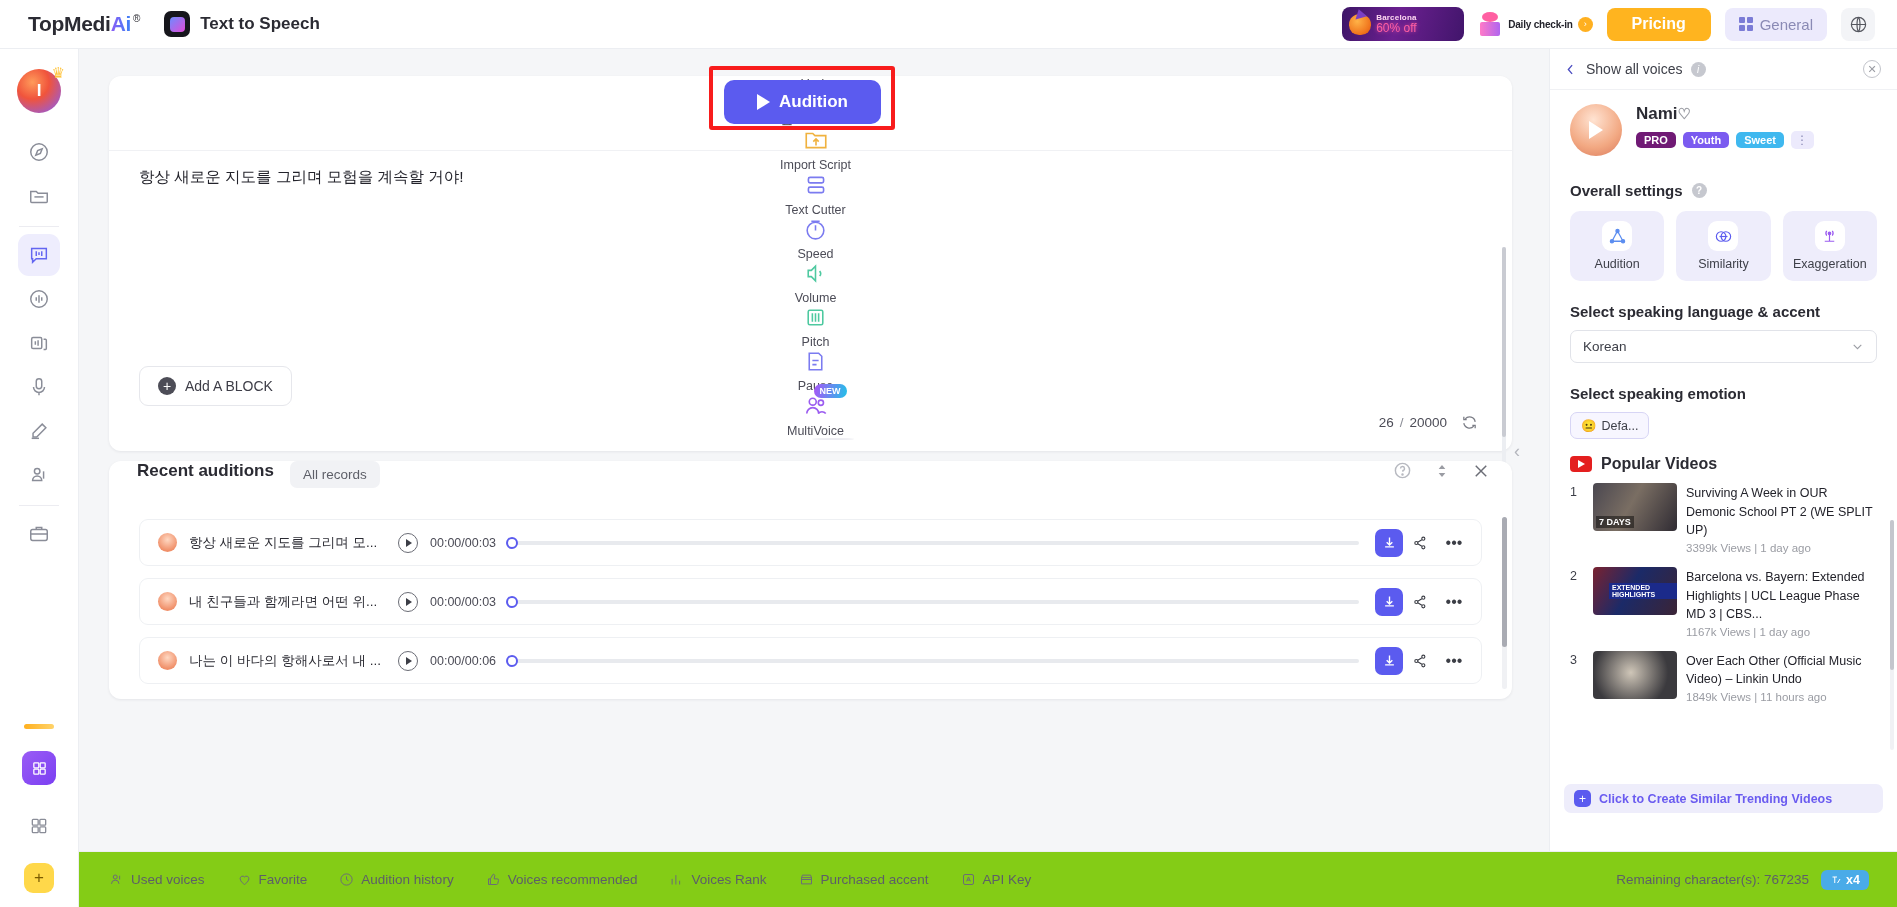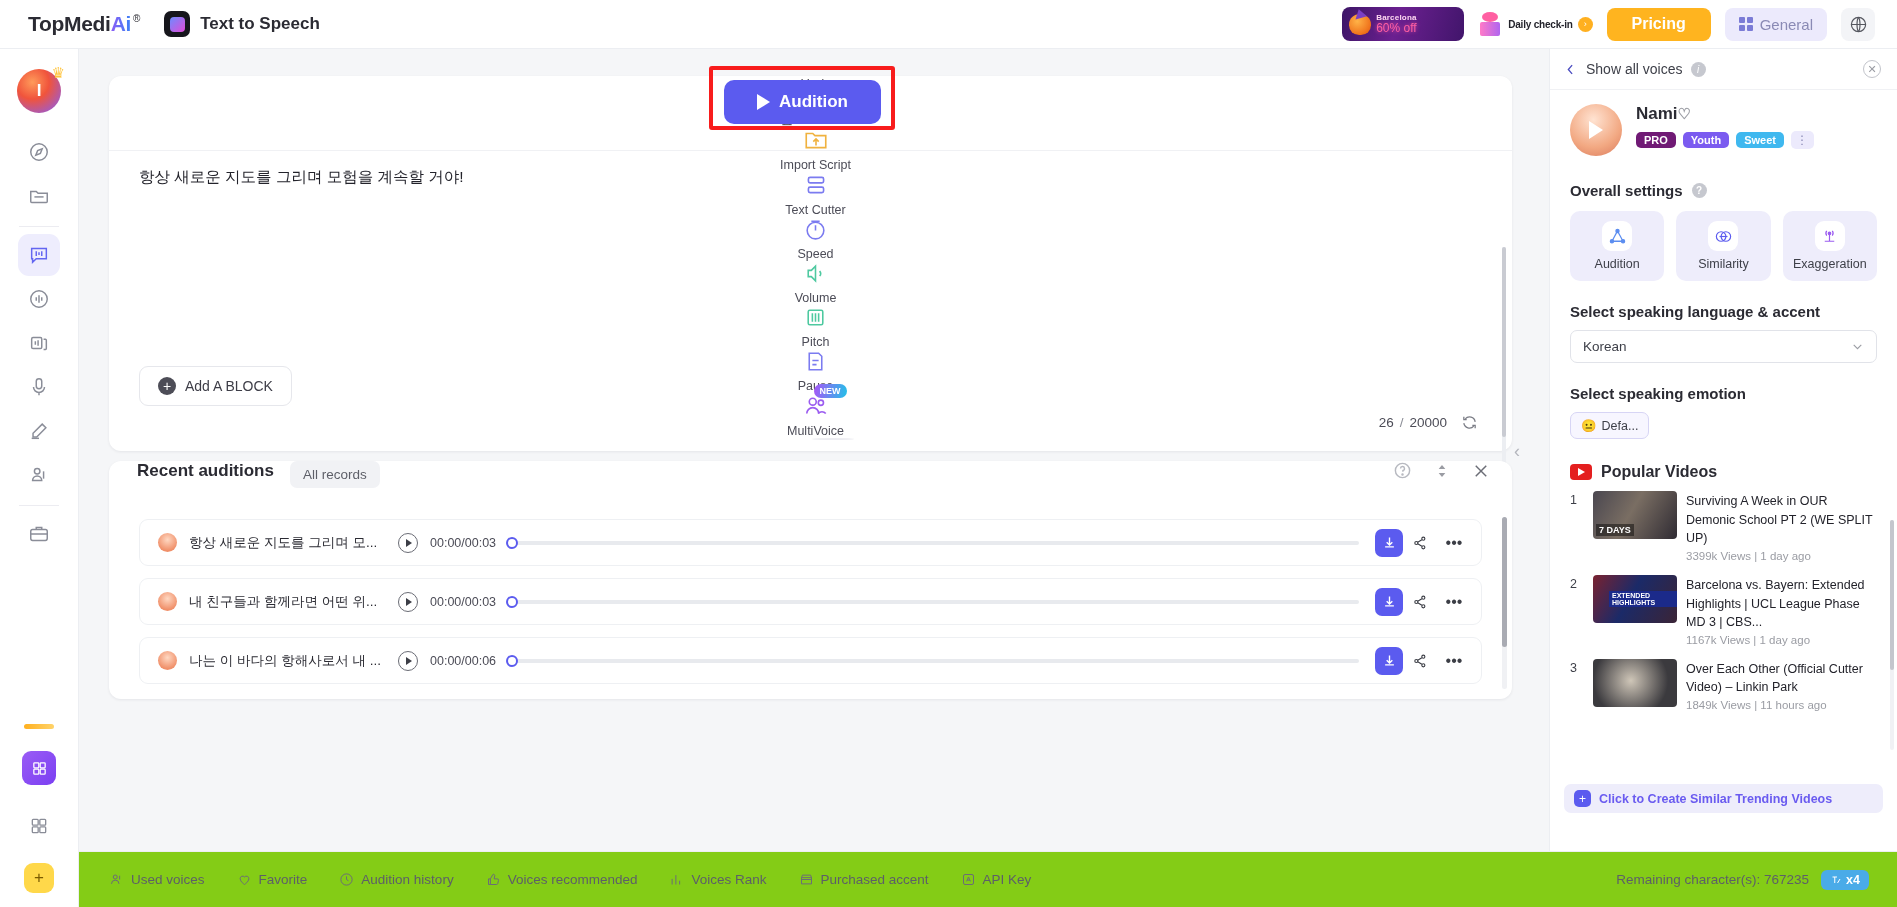--- a/index.html
+++ b/index.html
@@ -206,21 +206,21 @@
   .field-label { font-size: 15px; font-weight: 700; margin-top: 22px; }
   .select {
     height: 33px; margin-top: 10px; border:1px solid #e1e3e9; border-radius:7px;
     display:flex; align-items:center; padding: 0 12px; font-size:13.5px; color:#3d3f48; cursor:pointer;
   }
   .select .chev { margin-left:auto; color:#9a9ca3; }
   .emotion {
     display:inline-flex; align-items:center; gap:5px; margin-top: 10px; border:1px solid #d7d5f5; background:#f7f6ff;
     border-radius:7px; padding: 5px 10px; font-size:12.5px; color:#3d3f48; cursor:pointer;
   }
-  .pv-title { font-size: 16px; font-weight:700; margin-top: 24px; display:flex; align-items:center; gap:9px; }
+  .pv-title { font-size: 16px; font-weight:700; margin-top: 16px; display:flex; align-items:center; gap:9px; }
   .yt { width:22px;height:16px;border-radius:4px;background:#e41f1f;display:flex;align-items:center;justify-content:center;}
   .yt i { width:0;height:0;border-left:7px solid #fff;border-top:4px solid transparent;border-bottom:4px solid transparent;}
   .vlist { margin-top: 10px; }
   .vitem { display:flex; gap: 9px; margin-bottom: 13px; cursor:pointer; }
   .vnum { width: 14px; font-size: 12.5px; color:#3d3f48; flex:none; padding-top: 2px;}
   .vthumb { width: 84px; height: 48px; border-radius: 4px; flex:none; position:relative; overflow:hidden; background:#2b2b33;}
   .vthumb .ov { position:absolute; left:3px; bottom:3px; font-size:9px; font-weight:800; color:#fff; background:rgba(0,0,0,.45); padding: 1px 3px;}
   .vmeta { flex:1; min-width:0; }
   .vtitle { font-size: 12.5px; color:#23232b; line-height:1.33; }
   .vsub { font-size: 11.5px; color:#9a9ca3; margin-top: 3px; }
@@ -786,21 +786,21 @@
           <span class="vsub" style="display:block">1167k Views | 1 day ago</span>
         </span>
       </div>
 
       <div class="vitem">
         <span class="vnum">3</span>
         <span class="vthumb" style="background:radial-gradient(circle at 45% 45%,#cfc6b8,#3b3a3e 70%);">
           
         </span>
         <span class="vmeta">
-          <span class="vtitle">Over Each Other (Official Cutter Video) – Linkin Park</span>
+          <span class="vtitle">Over Each Other (Official Music Video) – Linkin Undo</span>
           <span class="vsub" style="display:block">1849k Views | 11 hours ago</span>
         </span>
       </div>
     </div>
 
     <div class="rp-scroll">
         <i></i>
       </div>
   </div>
 

